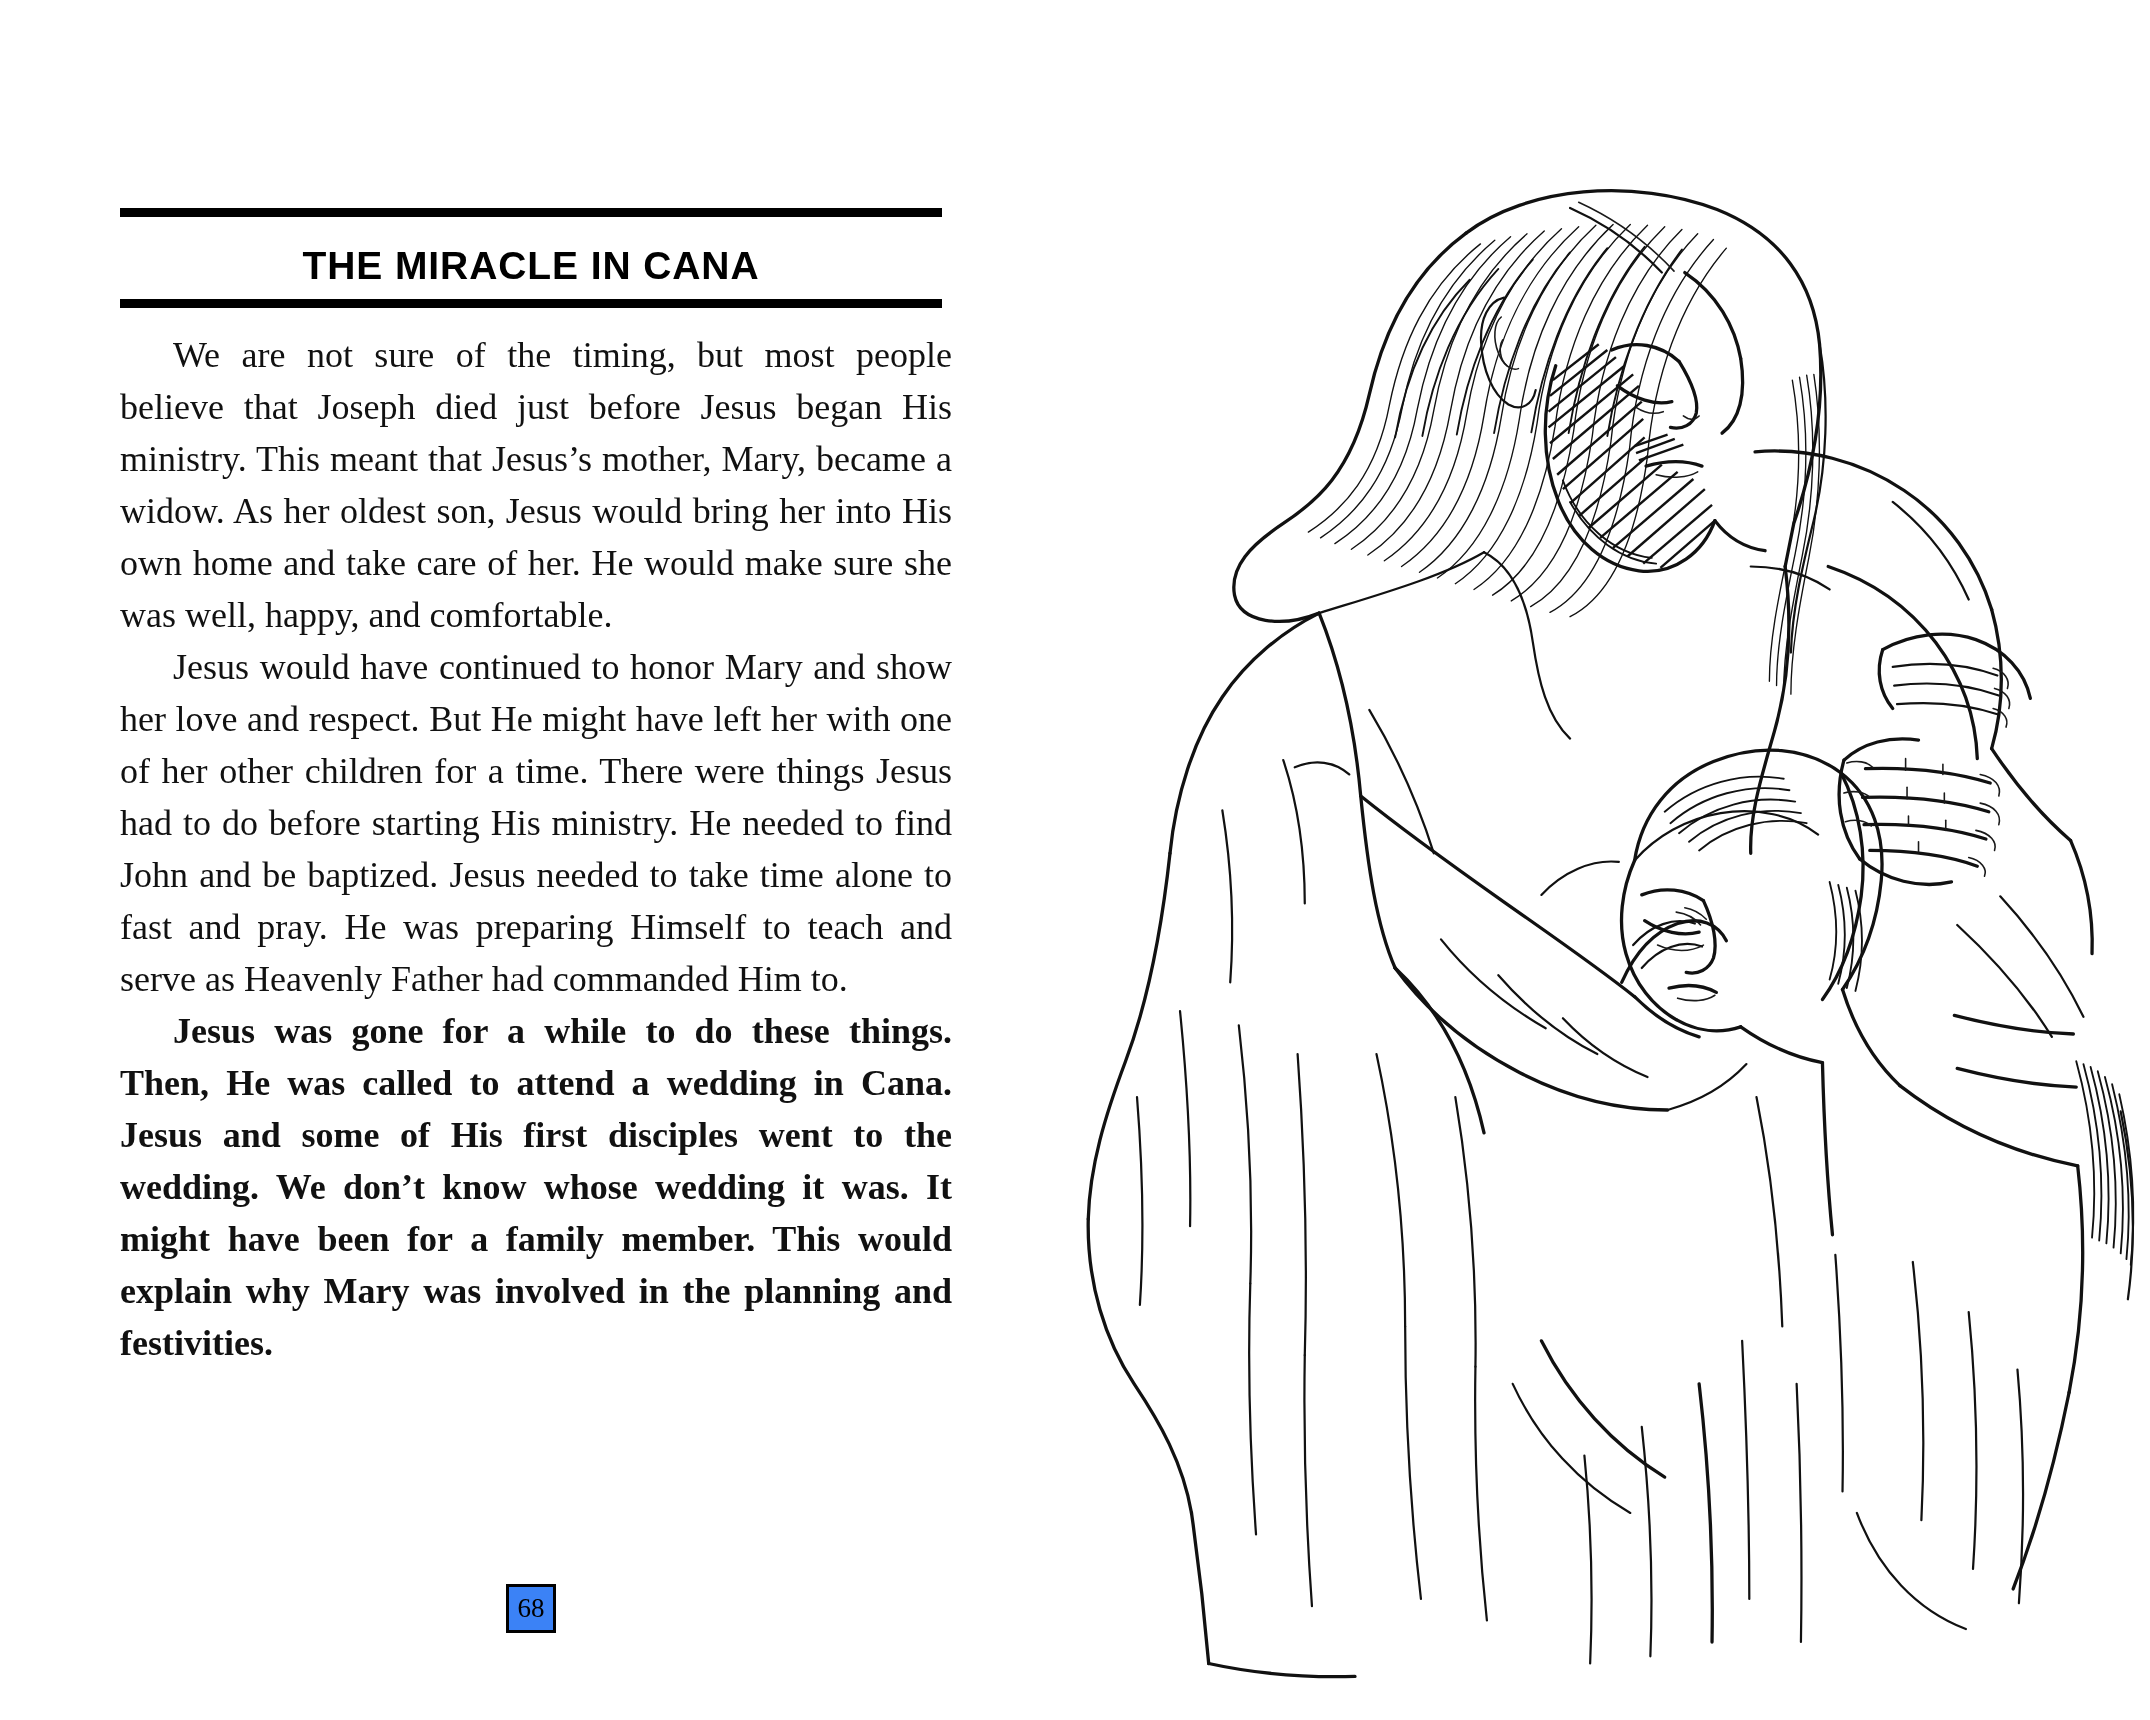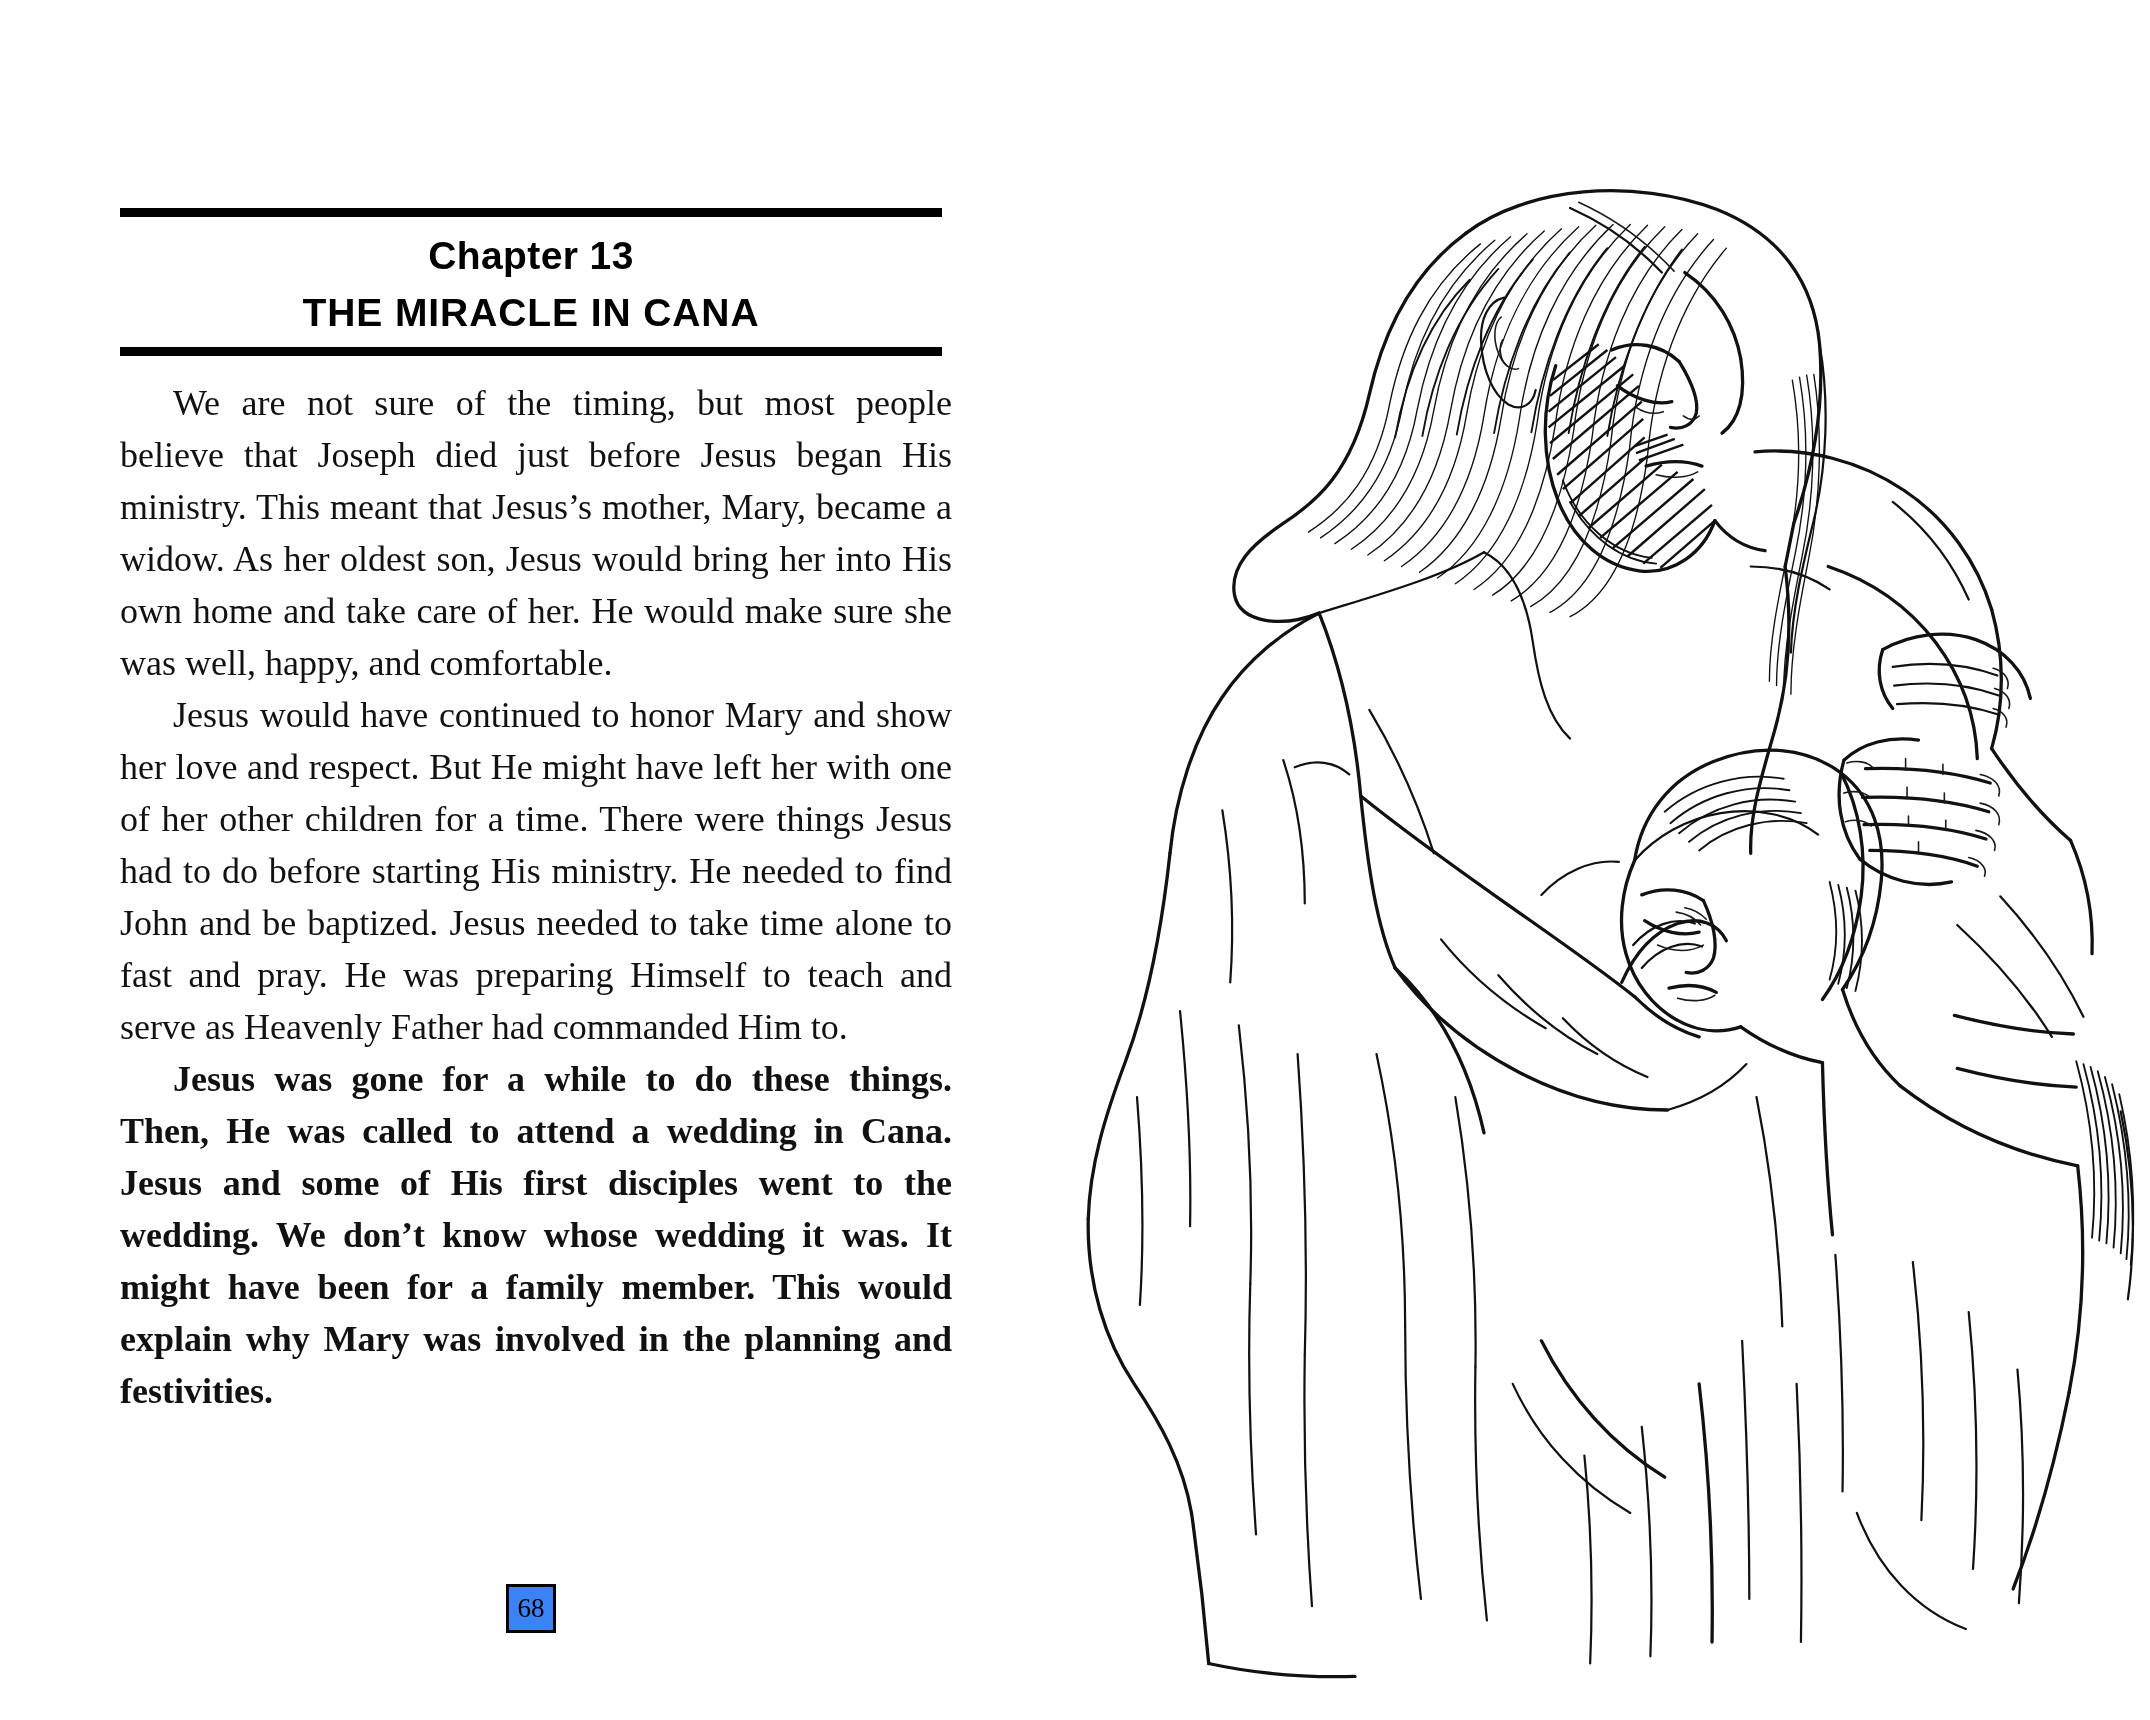--- a/index.html
+++ b/index.html
@@ -119,21 +119,20 @@
 </head>
 <body>
 
 <div class="page">
 
   <div class="text-column">
 
     <div class="rule rule-top"></div>
 
     <div class="chapter-head">
-      <span class="chapter-label">Chapter 13</span>
       <span class="chapter-title">THE MIRACLE IN CANA</span>
     </div>
 
     <div class="rule rule-bottom"></div>
 
     <div class="body-copy">
       <p>We are not sure of the timing, but most people believe that Joseph died just before Jesus began His ministry. This meant that Jesus’s mother, Mary, became a widow. As her oldest son, Jesus would bring her into His own home and take care of her. He would make sure she was well, happy, and comfortable.</p>
       <p>Jesus would have continued to honor Mary and show her love and respect. But He might have left her with one of her other children for a time. There were things Jesus had to do before starting His ministry. He needed to find John and be baptized. Jesus needed to take time alone to fast and pray. He was preparing Himself to teach and serve as Heavenly Father had commanded Him to.</p>
       <p class="justified-last">Jesus was gone for a while to do these things. Then, He was called to attend a wedding in Cana. Jesus and some of His first disciples went to the wedding. We don’t know whose wedding it was. It might have been for a family member. This would explain why Mary was involved in the planning and festivities.</p>
     </div>

